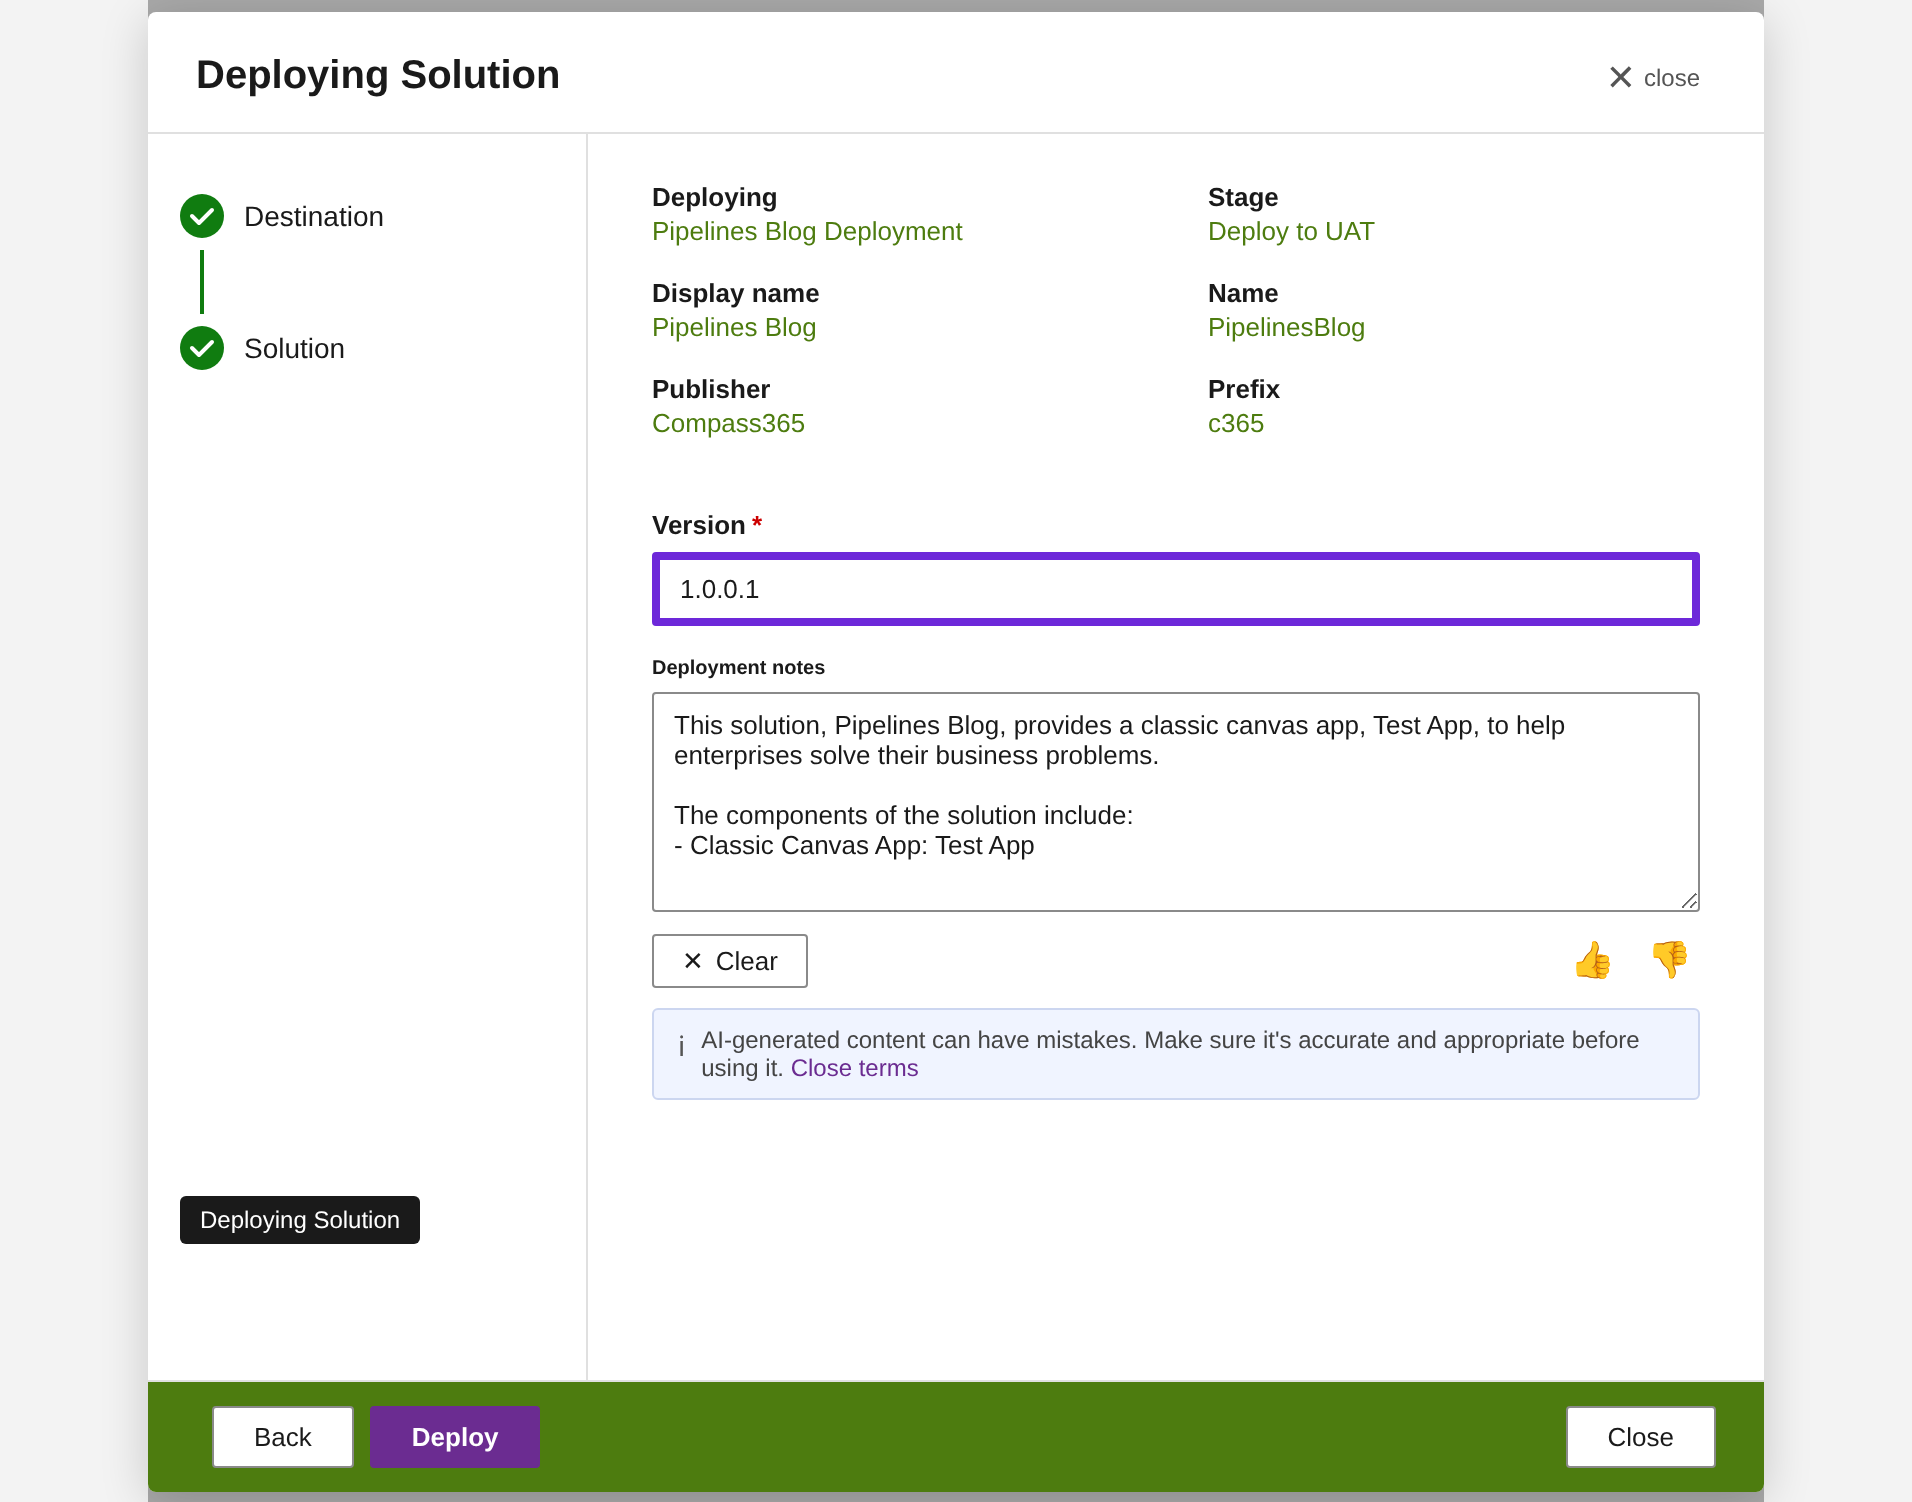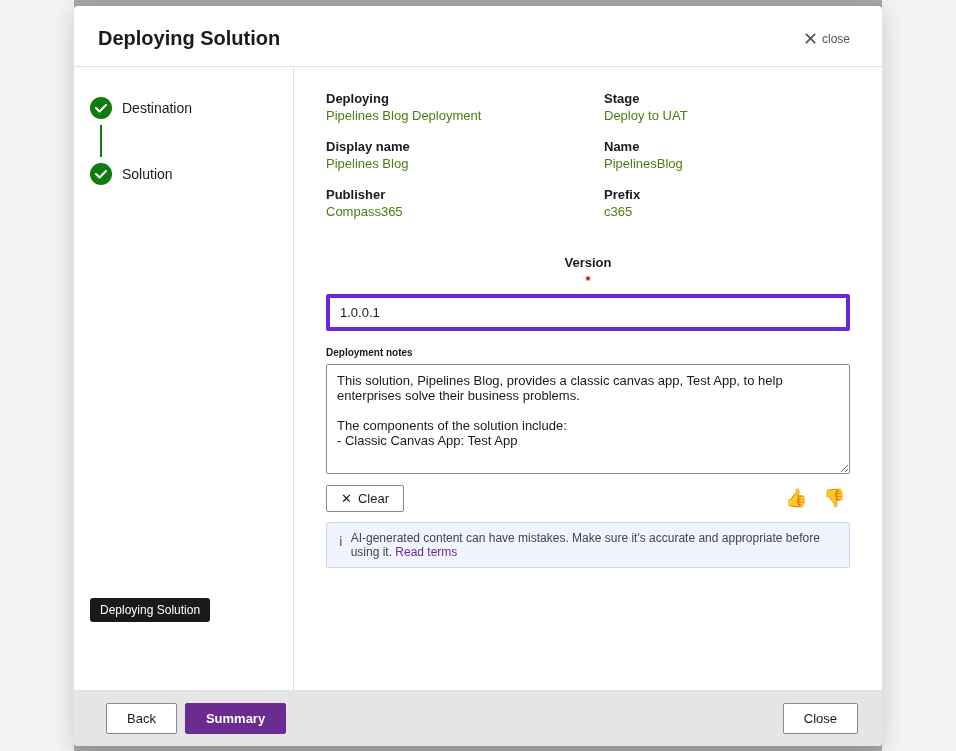--- a/index.html
+++ b/index.html
@@ -134,21 +134,20 @@
       margin-bottom: 16px;
     }
     .field-label {
       font-weight: 600;
       font-size: 13px;
       color: #1a1a1a;
       margin-bottom: 6px;
       display: flex;
       align-items: center;
       gap: 3px;
-      flex-direction: column;
     }
     .required-star {
       color: #c00;
     }
     .version-input {
       width: 100%;
       border: 4px solid #6d28d9;
       border-radius: 2px;
       padding: 7px 10px;
       font-size: 13px;
@@ -224,21 +223,21 @@
     .ai-notice a {
       color: #6B2C91;
       text-decoration: none;
     }
     .modal-footer {
       display: flex;
       align-items: center;
       justify-content: space-between;
       padding: 12px 24px 12px 32px;
       border-top: 1px solid #e0e0e0;
-      background: #e5e5e5;
+      background: #4d7c0f;
     }
     .footer-left {
       display: flex;
       gap: 8px;
     }
     .tooltip-label {
       position: absolute;
       bottom: 68px;
       left: 16px;
       background: #1a1a1a;
@@ -369,28 +368,28 @@
               </button>
               <button class="feedback-btn">
                 <span>👎</span>
               </button>
             </div>
           </div>
           <div class="ai-notice">
             <span class="ai-notice-icon">ℹ</span>
             <span>
               <span>AI-generated content can have mistakes. Make sure it's accurate and appropriate before using it.</span>
-              <a href="#">Read terms</a>
+              <a href="#">Close terms</a>
             </span>
           </div>
         </div>
       </div>
     </div>
 
     <div class="modal-footer">
       <div class="footer-left">
         <button class="btn-back">Back</button>
-        <button class="btn-deploy">Summary</button>
+        <button class="btn-deploy">Deploy</button>
       </div>
       <button class="btn-close">Close</button>
     </div>
   </div>
 </div>
 
 </body></html>

